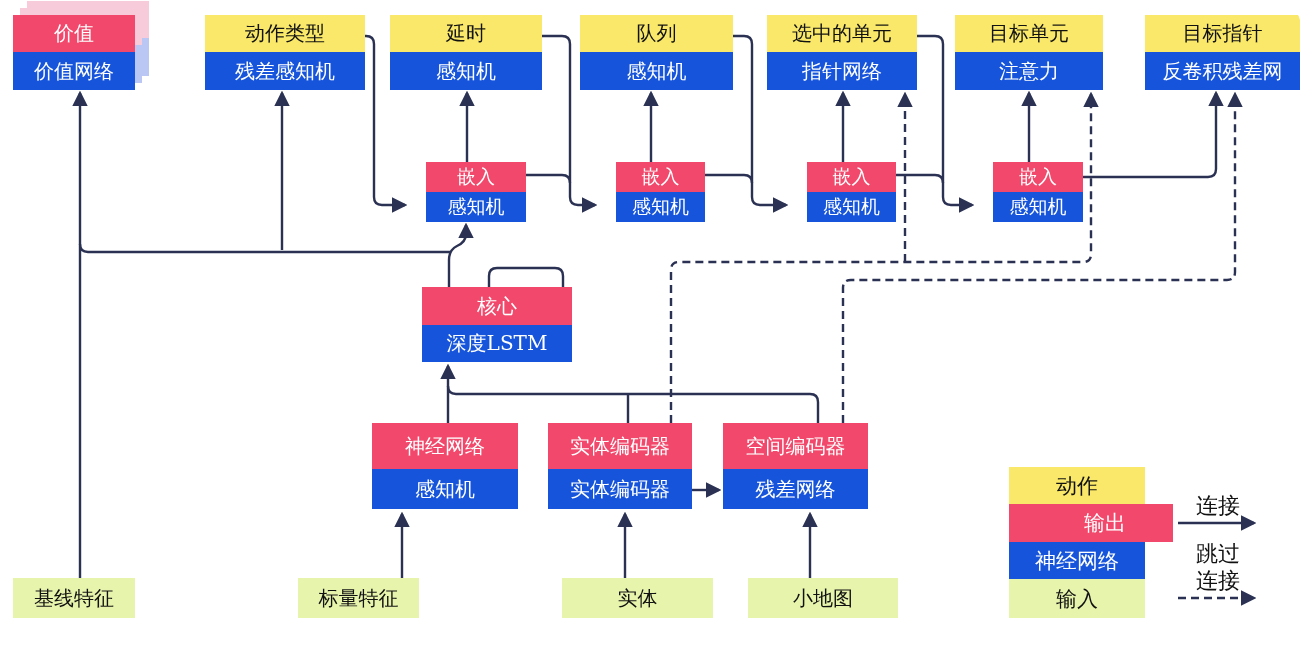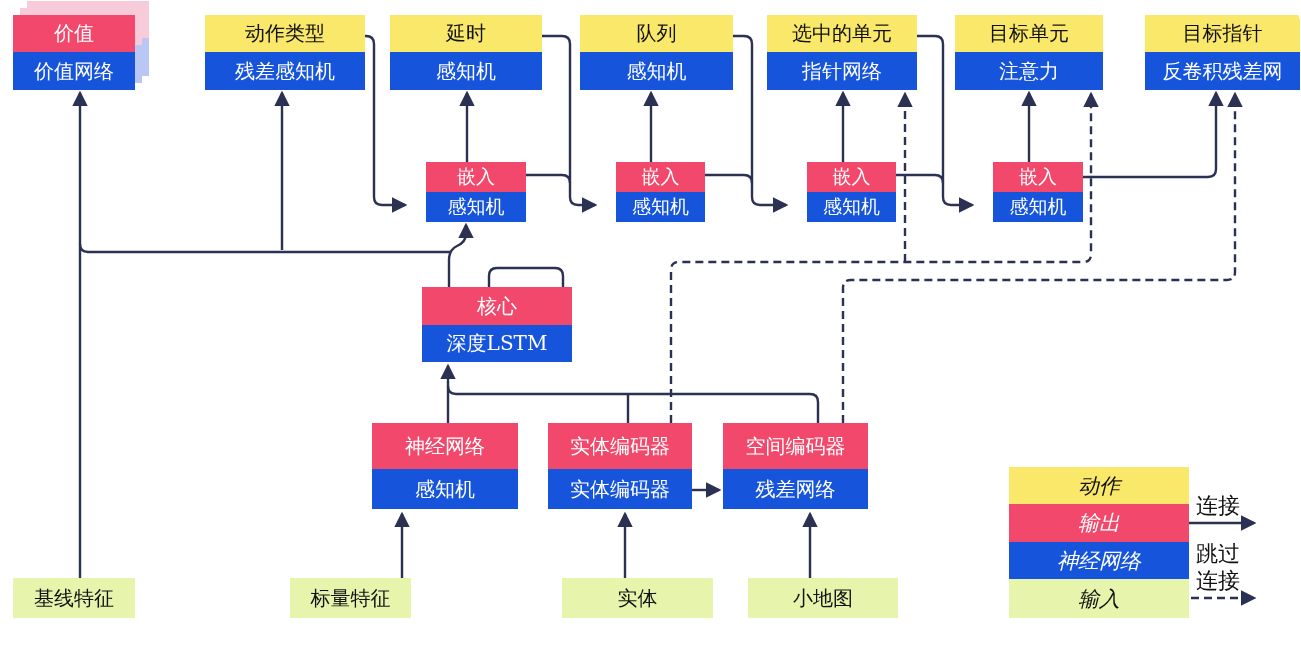--- a/index.html
+++ b/index.html
@@ -25,21 +25,21 @@
   .emb .part{height:30px;font-size:19px;margin-left:18px;}
   .core .part:first-child{height:38px;font-size:20px;}
   .core .part:last-child{height:37px;font-size:20px;}
   .enc .part:first-child{height:46px;font-size:20px;}
   .enc .part:last-child{height:40px;font-size:20px;}
   .input-box{position:absolute;z-index:3;height:40px;display:flex;align-items:center;justify-content:center;
     background:var(--input-green);color:#111;font-size:20px;}
   .vshadow{position:absolute;z-index:2;width:122px;}
   .vshadow .vs-top{height:37px;background:var(--shadow-pink);}
   .vshadow .vs-bot{height:38px;background:var(--shadow-periwinkle);}
-  .legend-row{position:absolute;z-index:3;left:1009px;width:180px;display:flex;align-items:center;justify-content:center;font-size:21px;font-style:italic;}
+  .legend-row{position:absolute;z-index:3;left:1009px;width:136px;display:flex;align-items:center;justify-content:center;font-size:21px;}
   .legend-label{position:absolute;z-index:3;width:84px;text-align:center;font-size:22px;color:#111;}
 </style>
 </head>
 <body>
 
 <div class="stage">
 
   <svg class="wires" width="1301" height="662" viewBox="0 0 1301 662">
     <defs>
       <marker id="ah" viewBox="0 0 10 10" refX="8.5" refY="5" markerWidth="6.5" markerHeight="6.5" orient="auto-start-reverse">
@@ -148,26 +148,26 @@
   <div class="node enc" style="left:548px;top:423px;width:144px;">
     <div class="part p-red">实体编码器</div>
     <div class="part p-blue">实体编码器</div>
   </div>
   <div class="node enc" style="left:723px;top:423px;width:145px;">
     <div class="part p-red">空间编码器</div>
     <div class="part p-blue">残差网络</div>
   </div>
 
   <div class="input-box" style="left:13px;top:578px;width:122px;">基线特征</div>
-  <div class="input-box" style="left:290px;top:578px;width:121px;">标量特征</div>
+  <div class="input-box" style="left:298px;top:578px;width:121px;">标量特征</div>
   <div class="input-box" style="left:562px;top:578px;width:151px;">实体</div>
   <div class="input-box" style="left:748px;top:578px;width:150px;">小地图</div>
 
   <div class="legend-row p-yellow" style="top:467px;height:37px;">动作</div>
-  <div class="legend-row p-red" style="top:504px;height:38px;">输出</div>
+  <div class="legend-row p-red" style="top:504px;height:38px;padding-left:28px;">输出</div>
   <div class="legend-row p-blue" style="top:542px;height:37px;">神经网络</div>
   <div class="legend-row p-green" style="top:579px;height:39px;">输入</div>
 
   <div class="legend-label" style="left:1176px;top:491px;">连接</div>
   <div class="legend-label" style="left:1176px;top:539px;">跳过</div>
   <div class="legend-label" style="left:1176px;top:566px;">连接</div>
 
 </div>
 
 </body></html>

